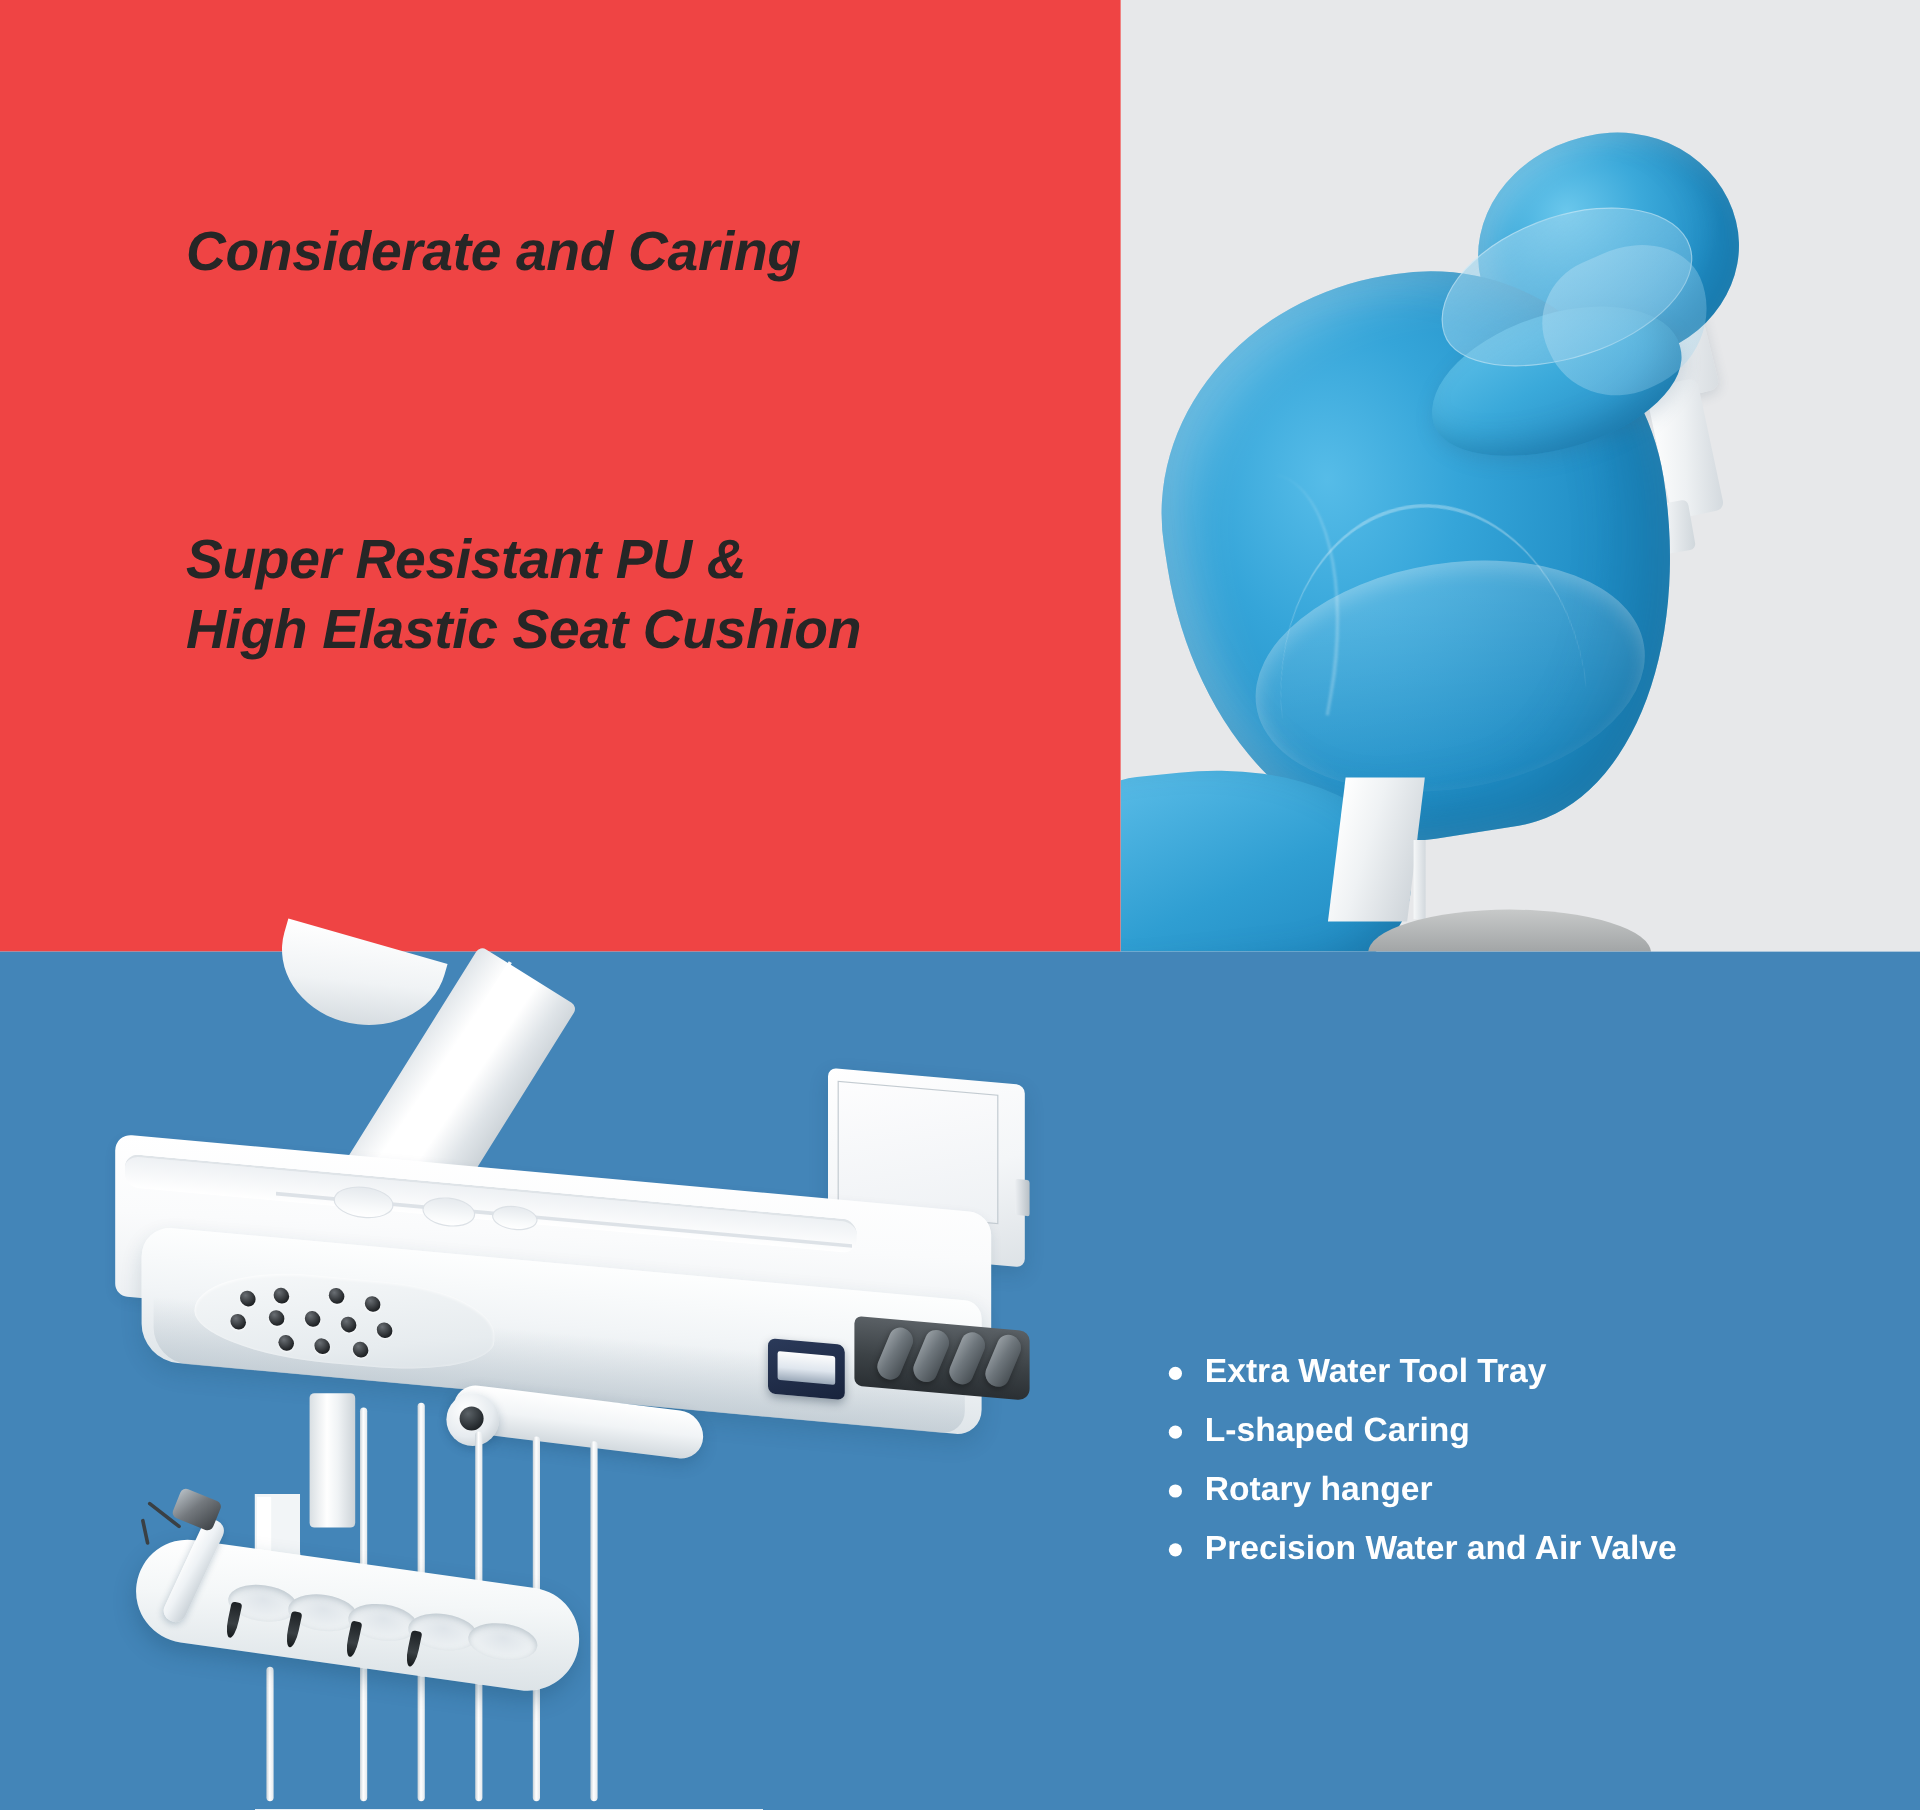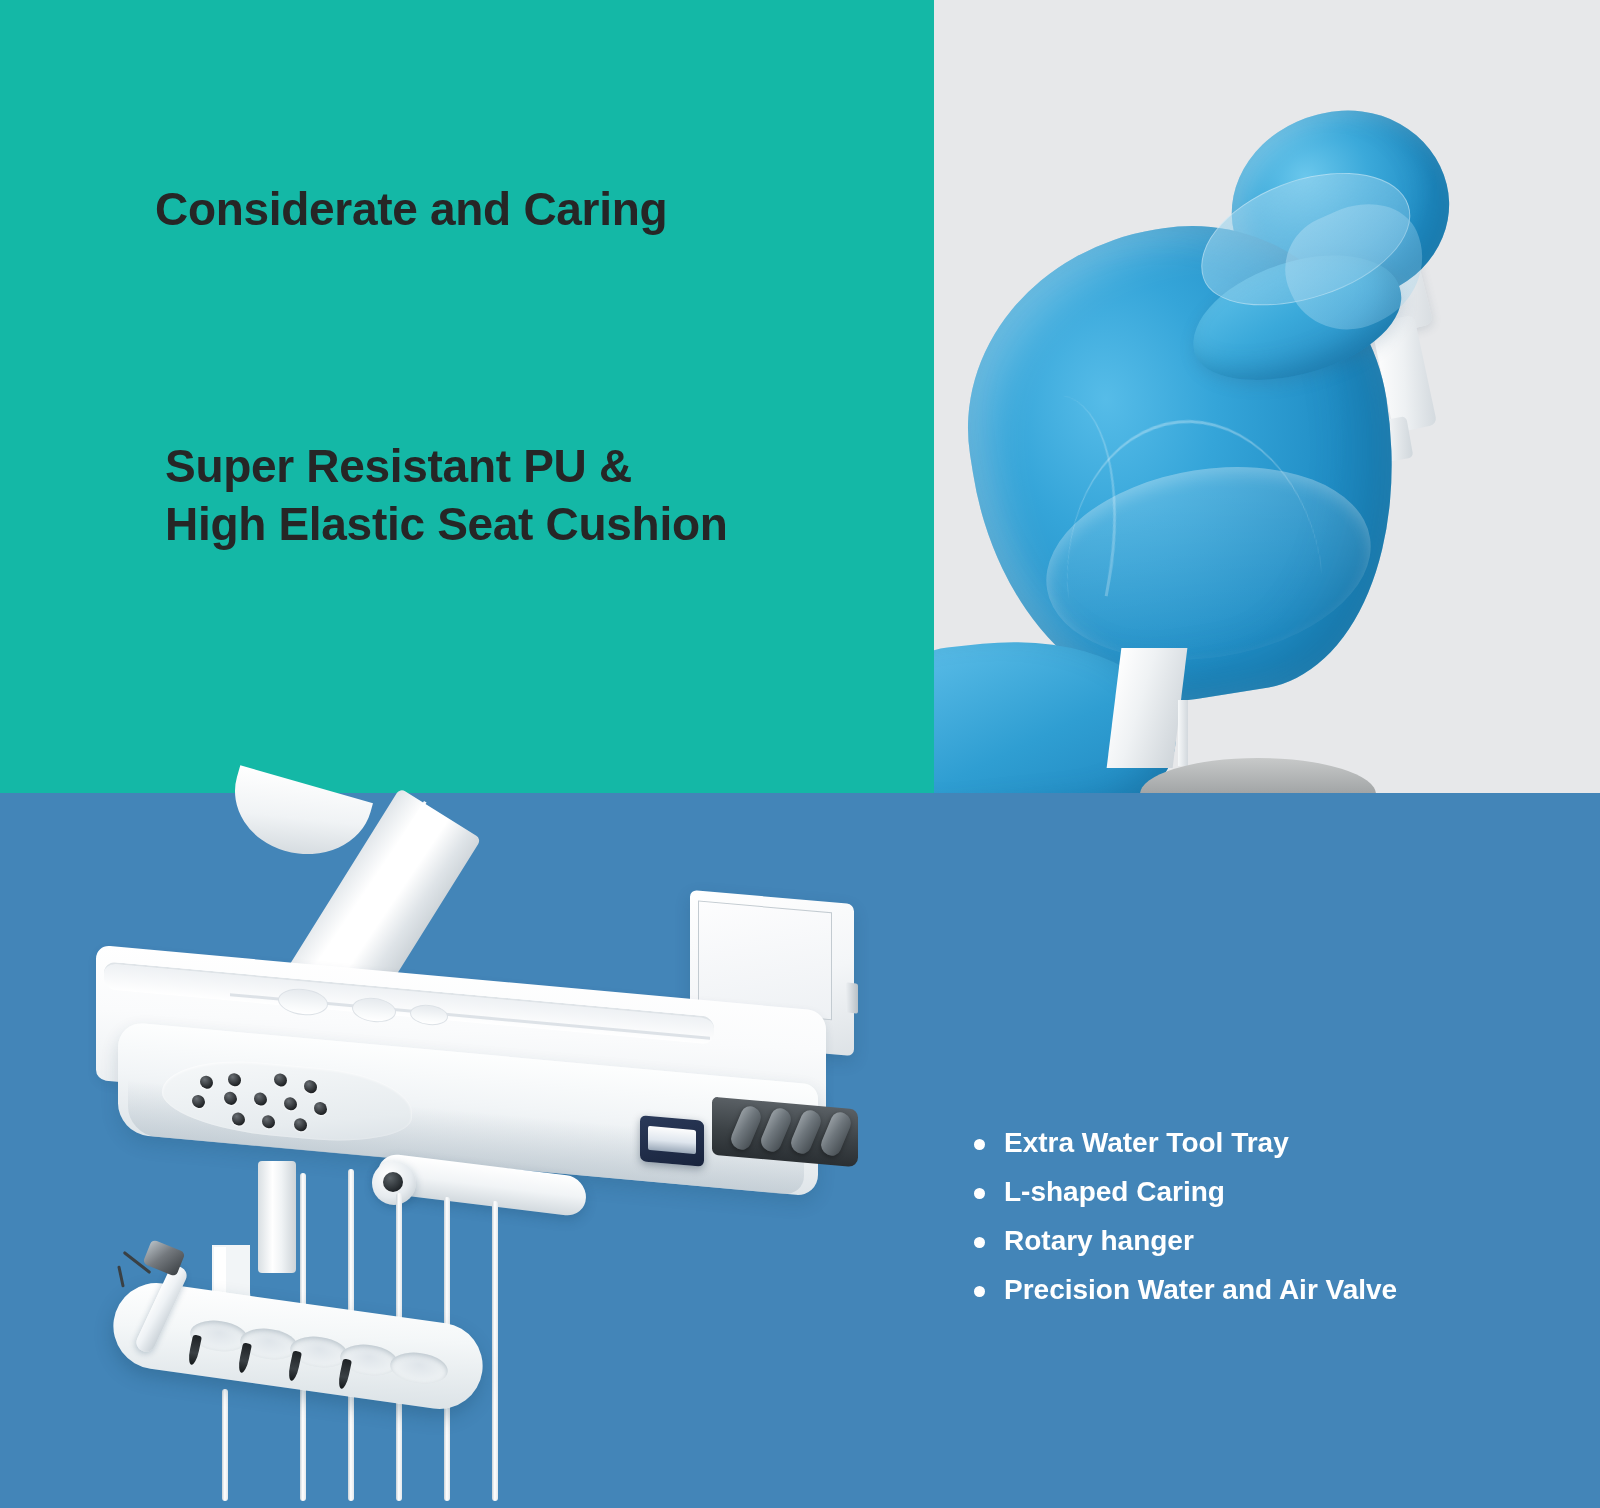--- a/index.html
+++ b/index.html
@@ -24,21 +24,22 @@
   
   .top-section {
     position: absolute;
     left: 0; top: 0;
     width: 1600px; height: 793px;
   }
   .top-text-panel {
     position: absolute;
     left: 0; top: 0;
     width: 934px; height: 793px;
-    background: #14b8a6;
+    background: #ef4444;
+    font-style: italic;
   }
   .top-image-panel {
     position: absolute;
     left: 934px; top: 0;
     width: 666px; height: 793px;
     background: #e7e8ea;
     overflow: hidden;
   }
 
   .headline {
@@ -52,21 +53,21 @@
   .subline {
     position: absolute;
     left: 155px;
     color: #2b2b2b;
     white-space: nowrap;
   }
 
   #block1-title { top: 182px; font-size: 46px; line-height: 54px; }
   #block1-sub   { top: 256px; font-size: 30px; line-height: 39px; }
 
-  #block2-title { top: 437px; font-size: 46px; line-height: 58px; margin-left: 10px; }
+  #block2-title { top: 437px; font-size: 46px; line-height: 58px; }
   #block2-sub   { top: 570px; font-size: 30px; line-height: 39px; }
 
   
   .chair-stage {
     position: absolute;
     left: 0; top: 0;
     width: 666px; height: 793px;
   }
   
   .chair-backrest {

